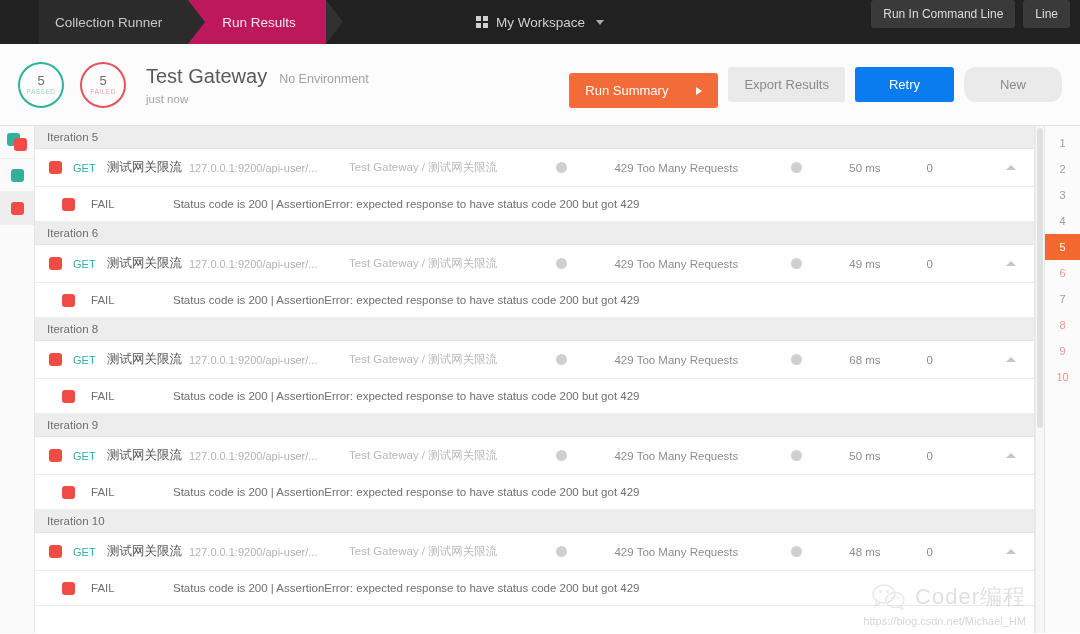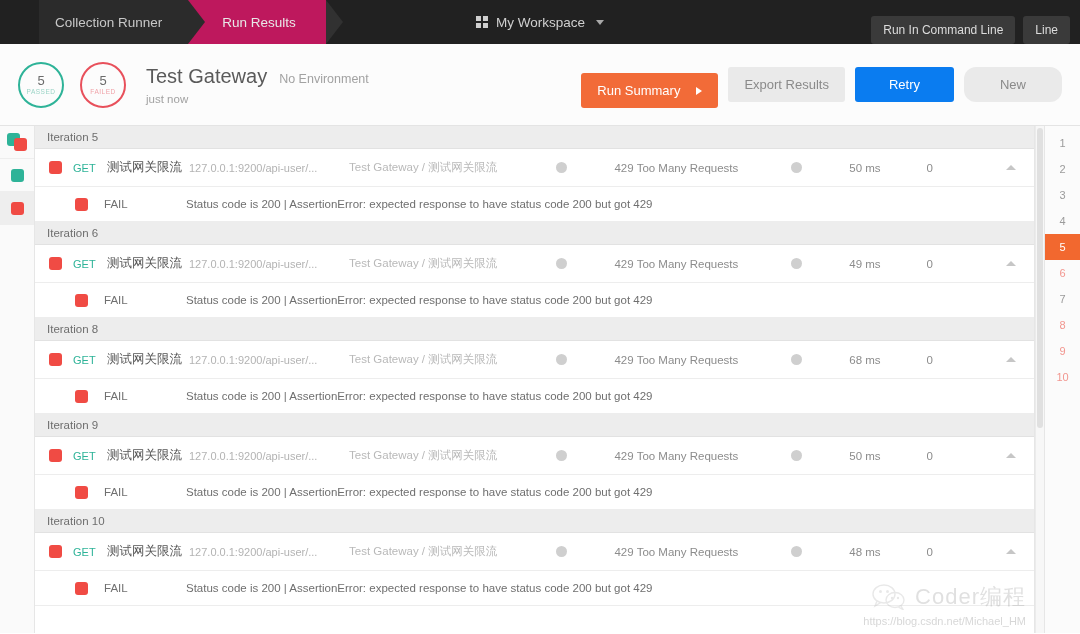--- a/index.html
+++ b/index.html
@@ -56,21 +56,21 @@
   .grid-icon {
     display: inline-grid; grid-template-columns: 5px 5px; grid-gap: 2px;
   }
   .grid-icon i { display: block; width: 5px; height: 5px; background: #cfcfcf; }
   .caret-down {
     width: 0; height: 0; margin-left: 3px;
     border-left: 4px solid transparent; border-right: 4px solid transparent;
     border-top: 5px solid #a9a9a9;
   }
   .top-right {
-    margin-left: auto; display: flex; align-items: flex-end; gap: 8px;
+    margin-left: auto; display: flex; align-items: flex-start; gap: 8px;
     padding-right: 10px;
   }
   .dark-btn {
     background: #3a3a3a; color: #dcdcdc; font-size: 12px;
     border: none; border-radius: 3px; padding: 7px 12px;
     font-family: inherit; cursor: pointer; white-space: nowrap;
   }
 
   
   .summary {
@@ -96,21 +96,21 @@
   .run-env { font-size: 12.5px; color: #a2a2a2; }
   .run-time { font-size: 11.5px; color: #a2a2a2; }
 
   .summary-actions { margin-left: auto; display: flex; align-items: center; gap: 10px; }
   .btn {
     border: none; border-radius: 3px; font-family: inherit;
     font-size: 13px; cursor: pointer; white-space: nowrap;
   }
   .btn-orange {
     background: #f26b38; color: #fff; padding: 10px 16px;
-    display: flex; align-items: center; gap: 16px; margin-top: 12px;
+    display: flex; align-items: center; gap: 28px; margin-top: 12px;
   }
   .btn-orange .tri {
     width: 0; height: 0;
     border-top: 4px solid transparent; border-bottom: 4px solid transparent;
     border-left: 6px solid #fff;
   }
   .btn-grey { background: #eaeaea; color: #8a8a8a; padding: 10px 16px; }
   .btn-blue { background: #0a7cf0; color: #fff; padding: 10px 34px; }
   .btn-grey.wide { padding: 10px 36px; border-radius: 12px; }
 
@@ -160,21 +160,21 @@
   .status-txt { font-size: 11.5px; color: #8c8c8c; margin-right: 14px; }
   .time-txt { font-size: 11.5px; color: #8c8c8c; }
   .size-txt { font-size: 11.5px; color: #8c8c8c; margin-left: 7px; }
   .chev {
     width: 0; height: 0; margin-left: 34px; margin-right: 10px;
     border-left: 5px solid transparent; border-right: 5px solid transparent;
     border-bottom: 5px solid #c6c6c6;
   }
   .assert-row {
     height: 35px; display: flex; align-items: center;
-    border-bottom: 1px solid #ededed; padding-left: 40px;
+    border-bottom: 1px solid #ededed; padding-left: 27px;
   }
   .assert-row .sq { margin-right: 0; flex: none; }
   .assert-label { font-size: 11.5px; color: #707070; width: 82px; margin-left: 16px; flex: none; }
   .assert-text { font-size: 11.5px; color: #6f6f6f; }
   .list-tail { background: #ffffff; }
 
   
   .vscroll {
     width: 9px; background: #f7f7f7; border-left: 1px solid #ebebeb; flex: none;
     position: relative;

